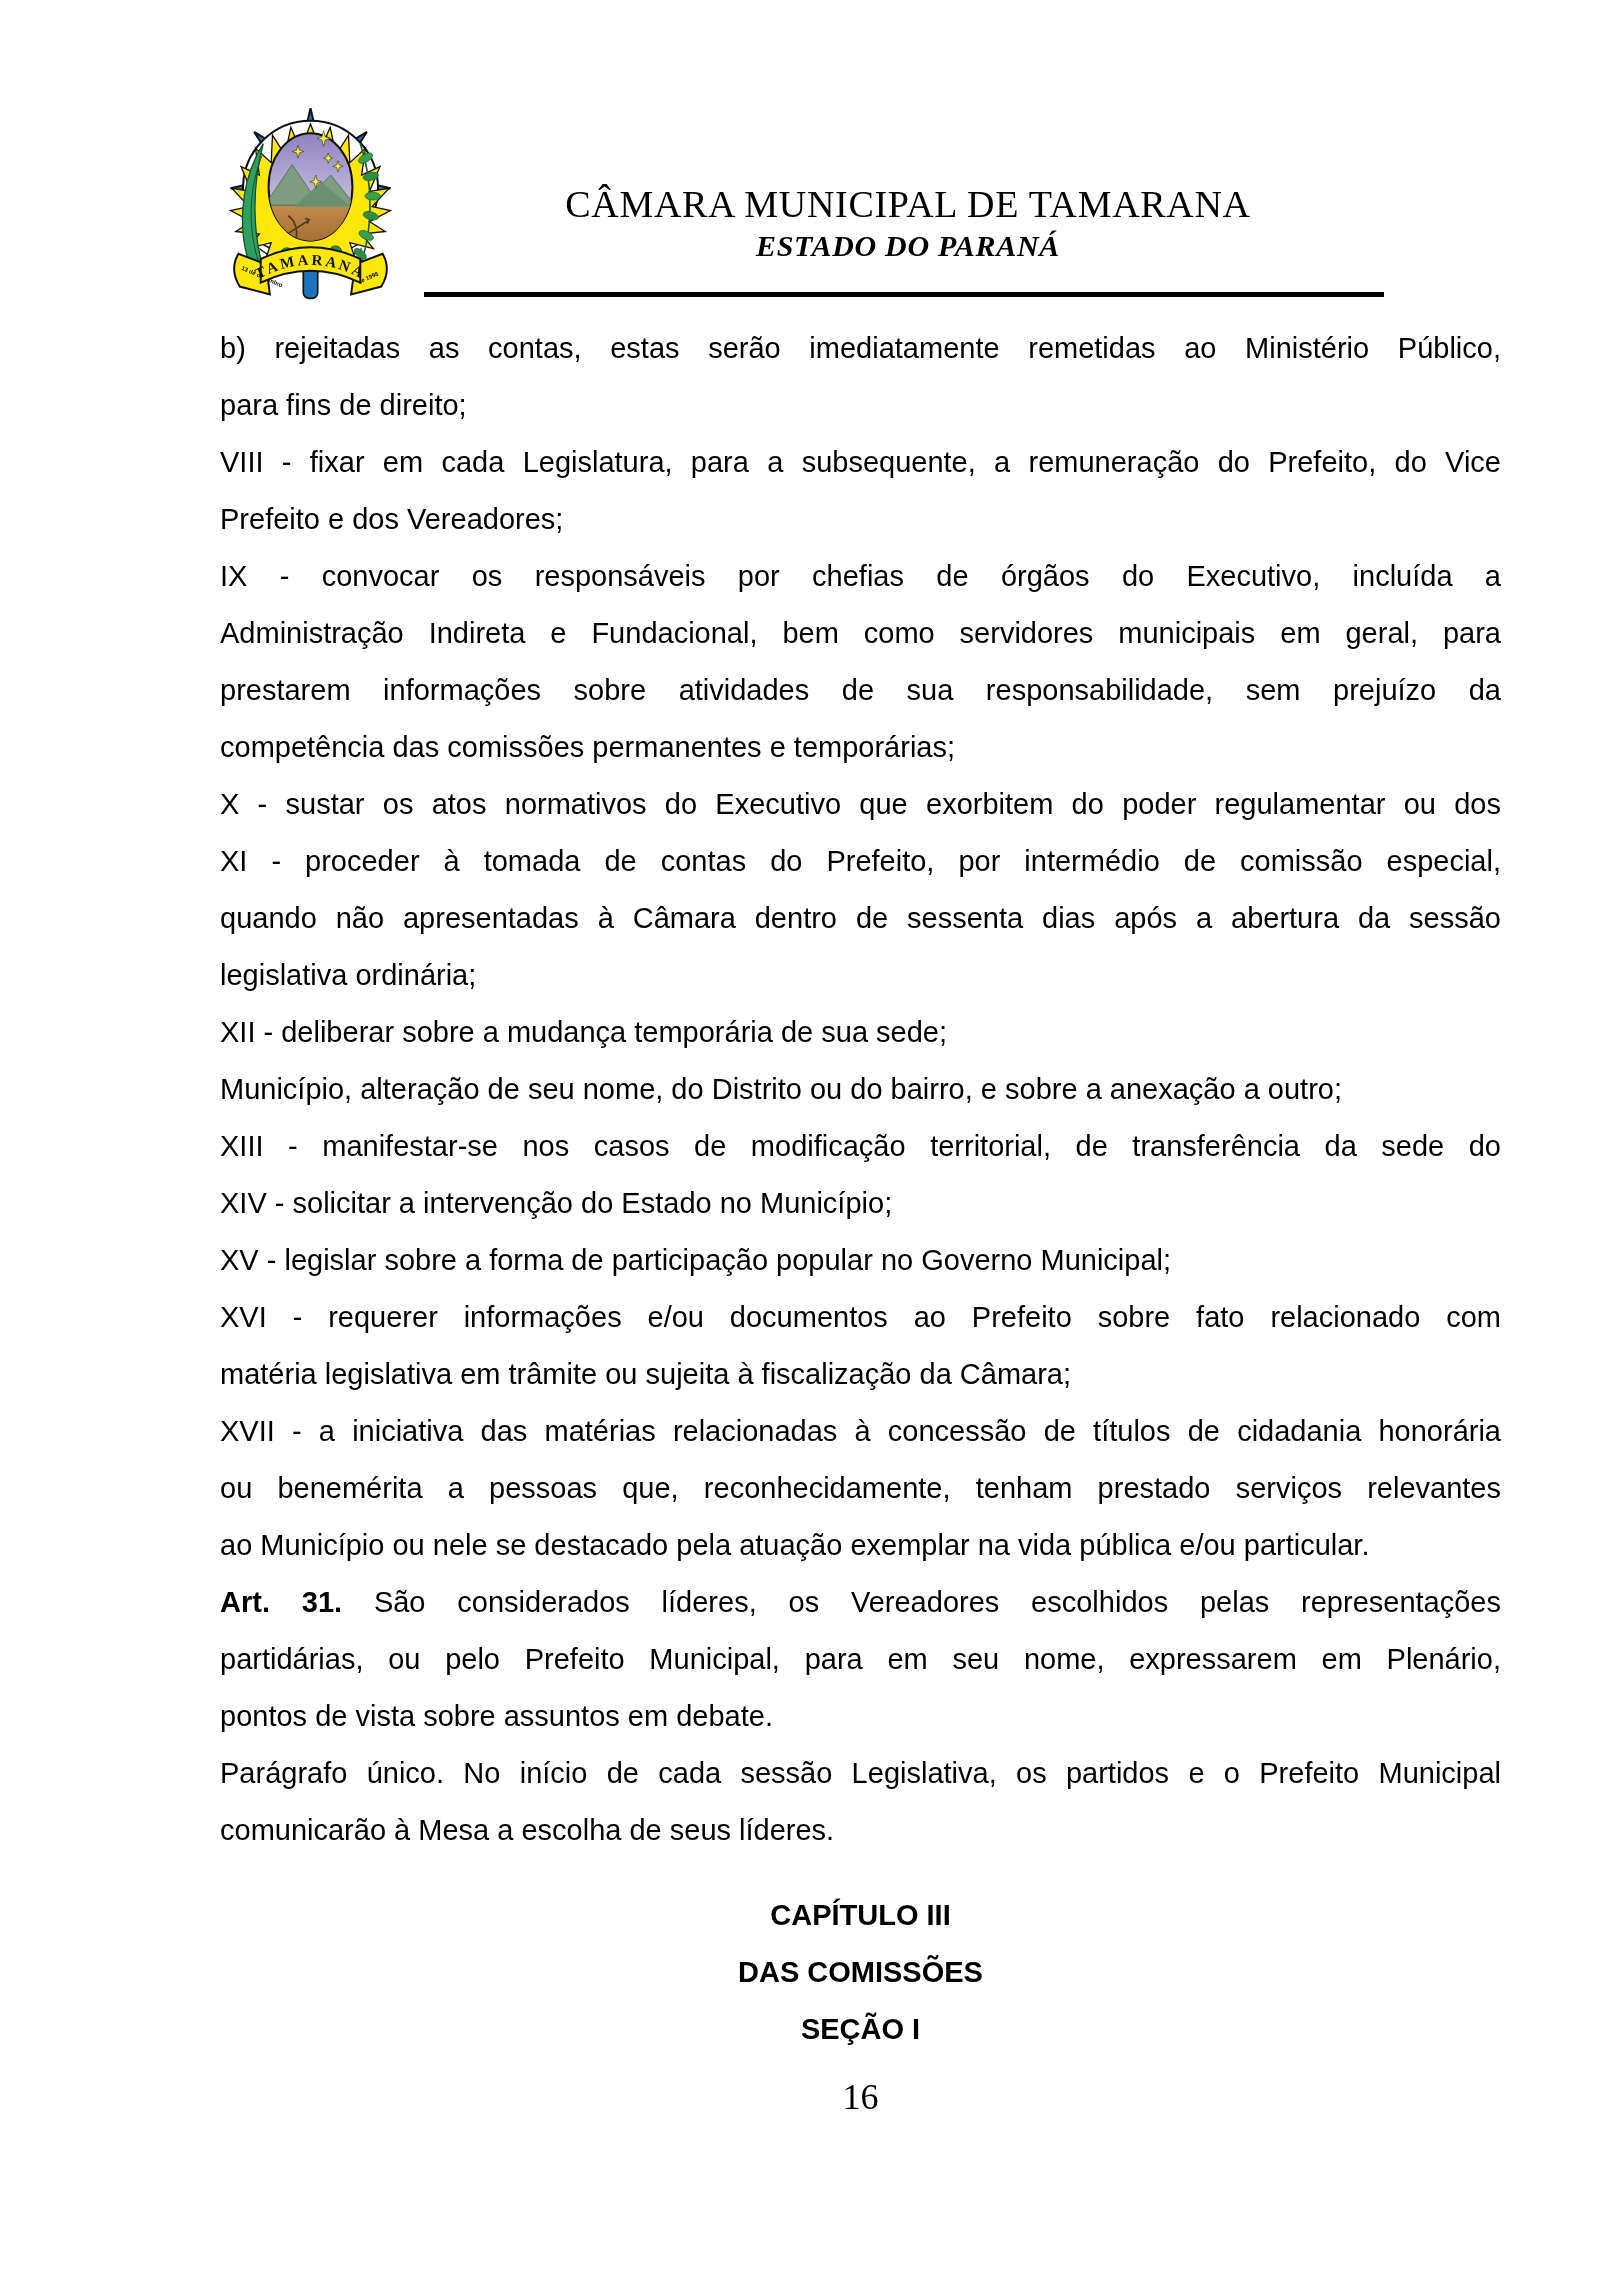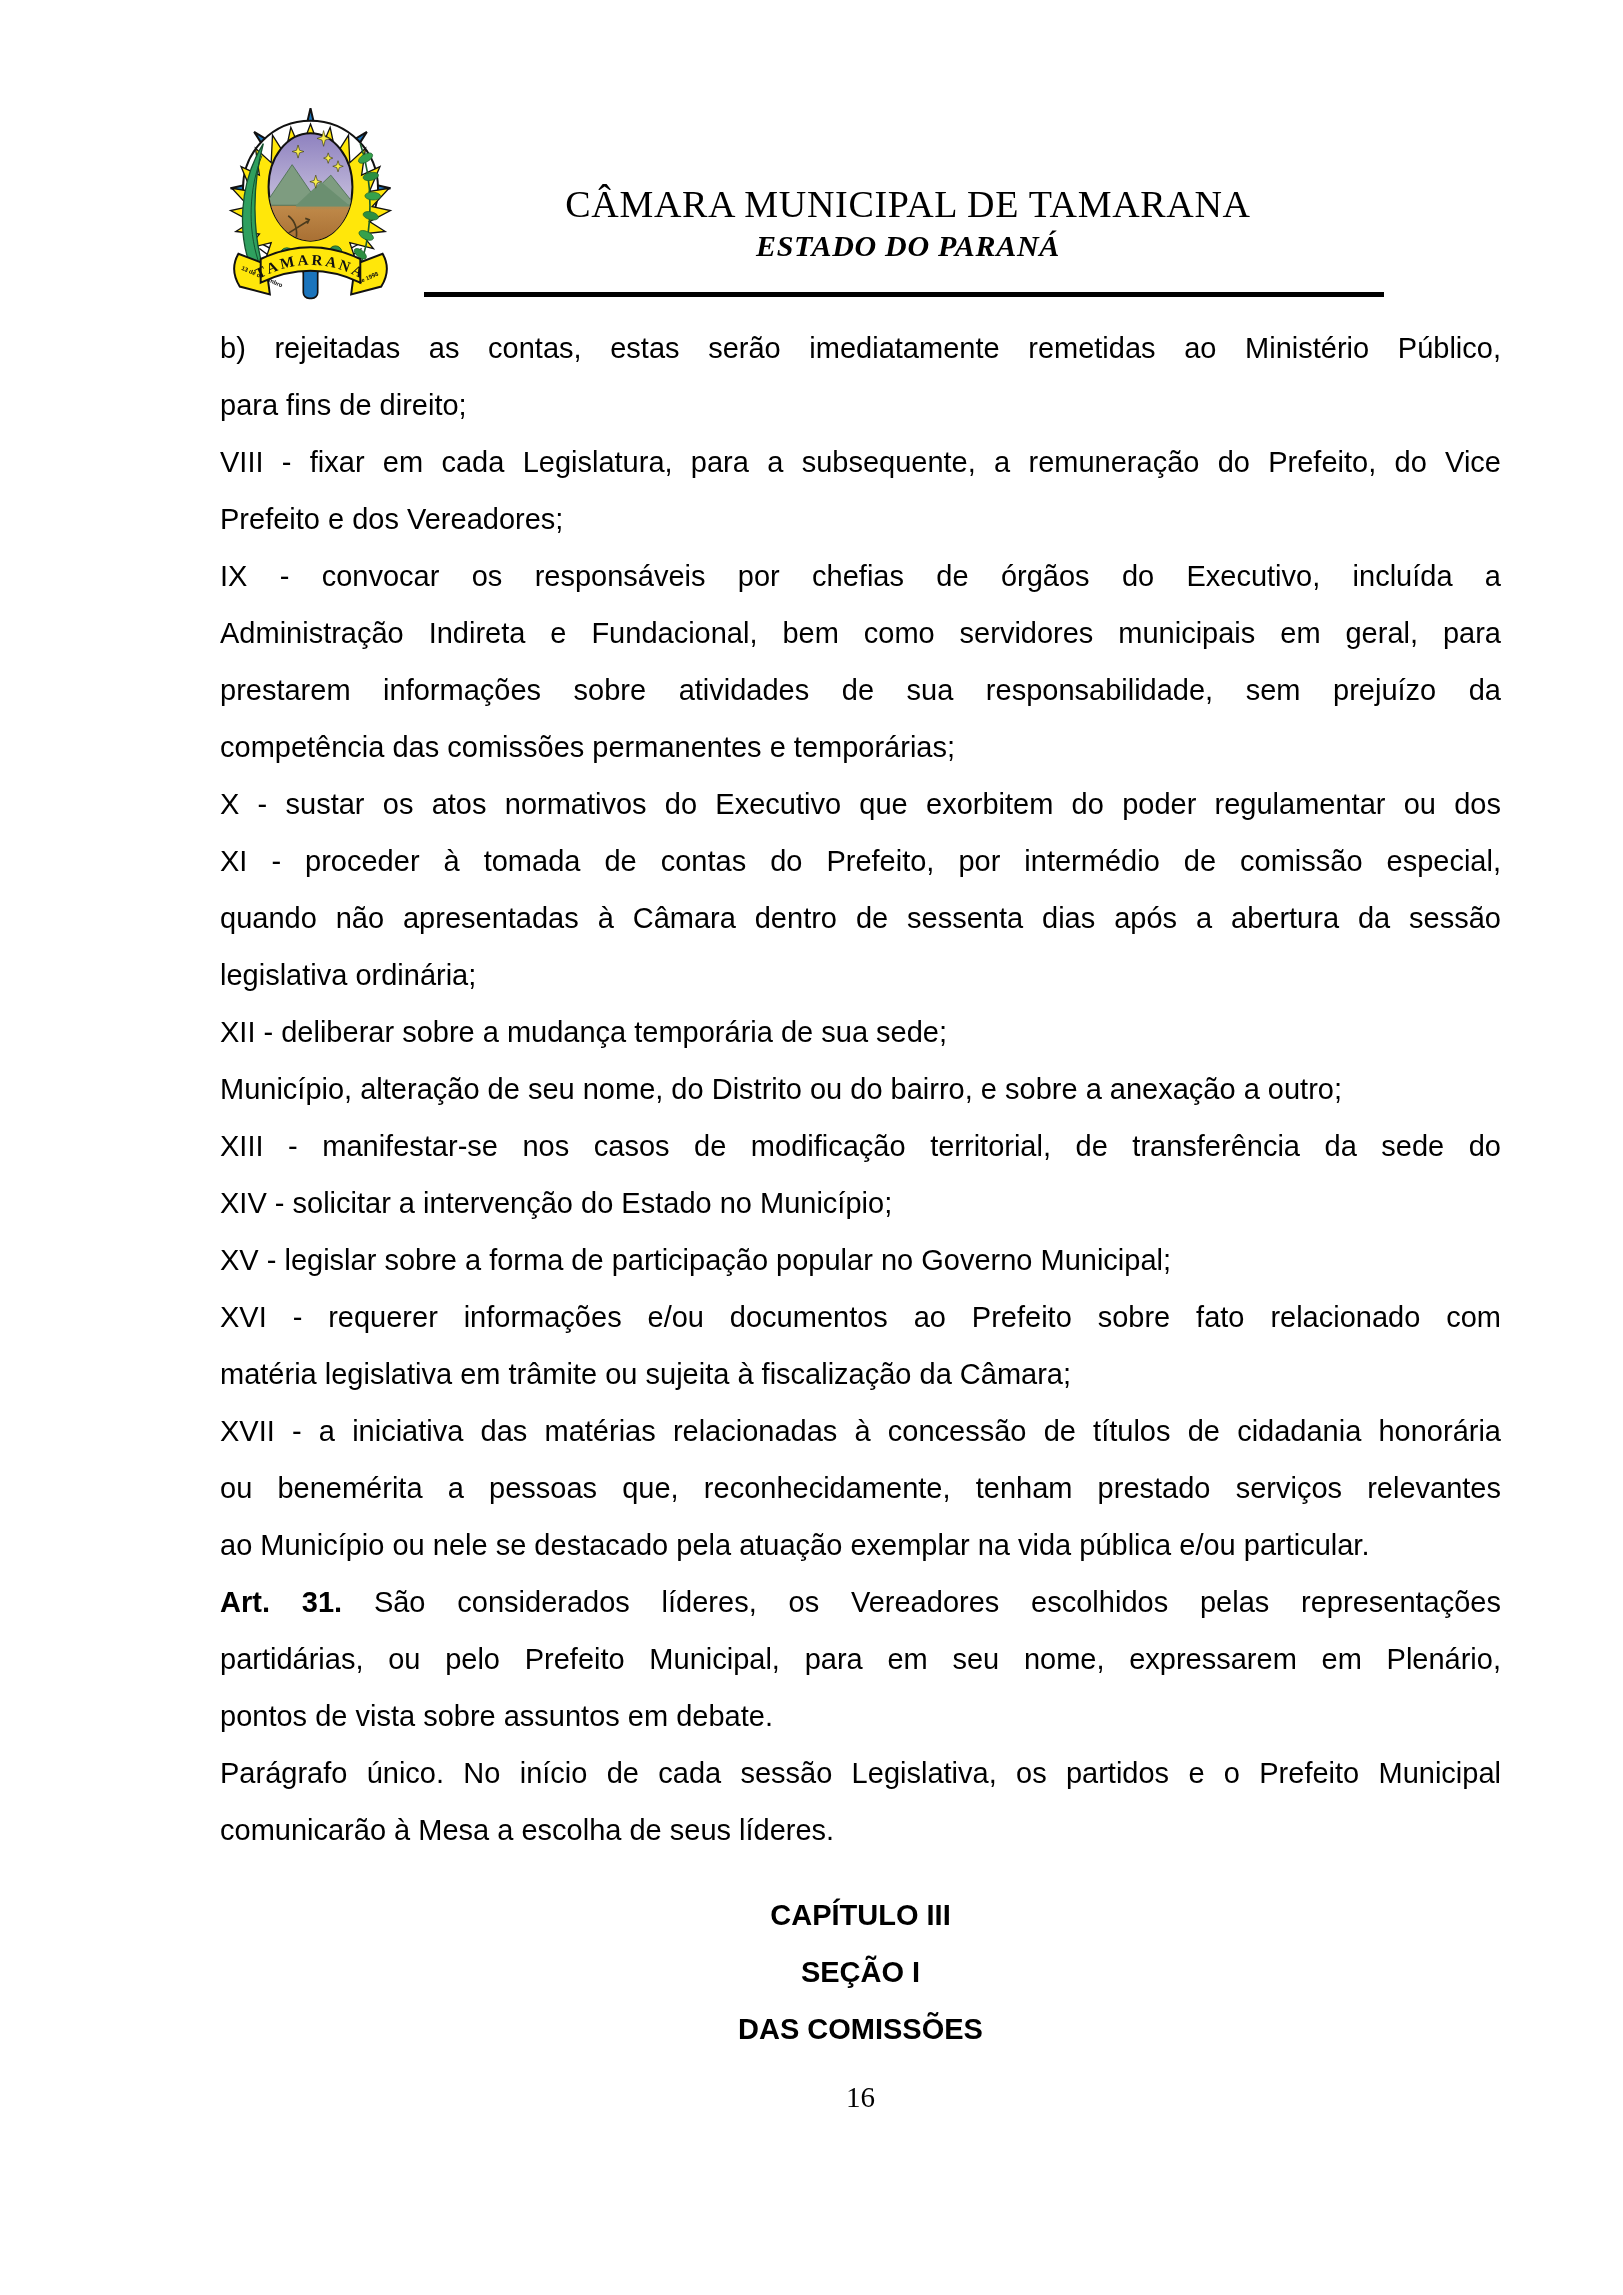--- a/index.html
+++ b/index.html
@@ -27,21 +27,21 @@
   .body-text{
     position:absolute;left:220px;top:320px;width:1281px;
     font-size:29px;line-height:57px;
   }
   .line{text-align:justify;text-align-last:justify;}
   .line.last{text-align-last:left;}
   .line.center{text-align:left;text-align-last:center;font-weight:bold;}
   .line.gap{margin-top:27.5px;}
   .page-number{
     margin-top:11.8px;text-align:center;text-align-last:center;
-    font-family:"Liberation Serif", serif;font-size:29px;line-height:57px;
+    font-family:"Liberation Serif", serif;font-size:36px;line-height:57px;
   }
   b{font-weight:bold;}
 </style>
 </head>
 <body>
 
 <div class="page">
 
   <svg class="logo" viewBox="0 0 264 302" aria-hidden="true">
     <defs>
@@ -157,19 +157,19 @@
       <div class="line last">matéria legislativa em trâmite ou sujeita à fiscalização da Câmara;</div>
       <div class="line">XVII - a iniciativa das matérias relacionadas à concessão de títulos de cidadania honorária</div>
       <div class="line">ou benemérita a pessoas que, reconhecidamente, tenham prestado serviços relevantes</div>
       <div class="line last">ao Município ou nele se destacado pela atuação exemplar na vida pública e/ou particular.</div>
       <div class="line"><b>Art. 31.</b> São considerados líderes, os Vereadores escolhidos pelas representações</div>
       <div class="line">partidárias, ou pelo Prefeito Municipal, para em seu nome, expressarem em Plenário,</div>
       <div class="line last">pontos de vista sobre assuntos em debate.</div>
       <div class="line">Parágrafo único. No início de cada sessão Legislativa, os partidos e o Prefeito Municipal</div>
       <div class="line last">comunicarão à Mesa a escolha de seus líderes.</div>
       <div class="line center gap">CAPÍTULO III</div>
+      <div class="line center">DAS COMISSÕES</div>
       <div class="line center">SEÇÃO I</div>
-      <div class="line center">DAS COMISSÕES</div>
       <div class="page-number">16</div>
     </div>
 
 </div>
 
 
 </body></html>

